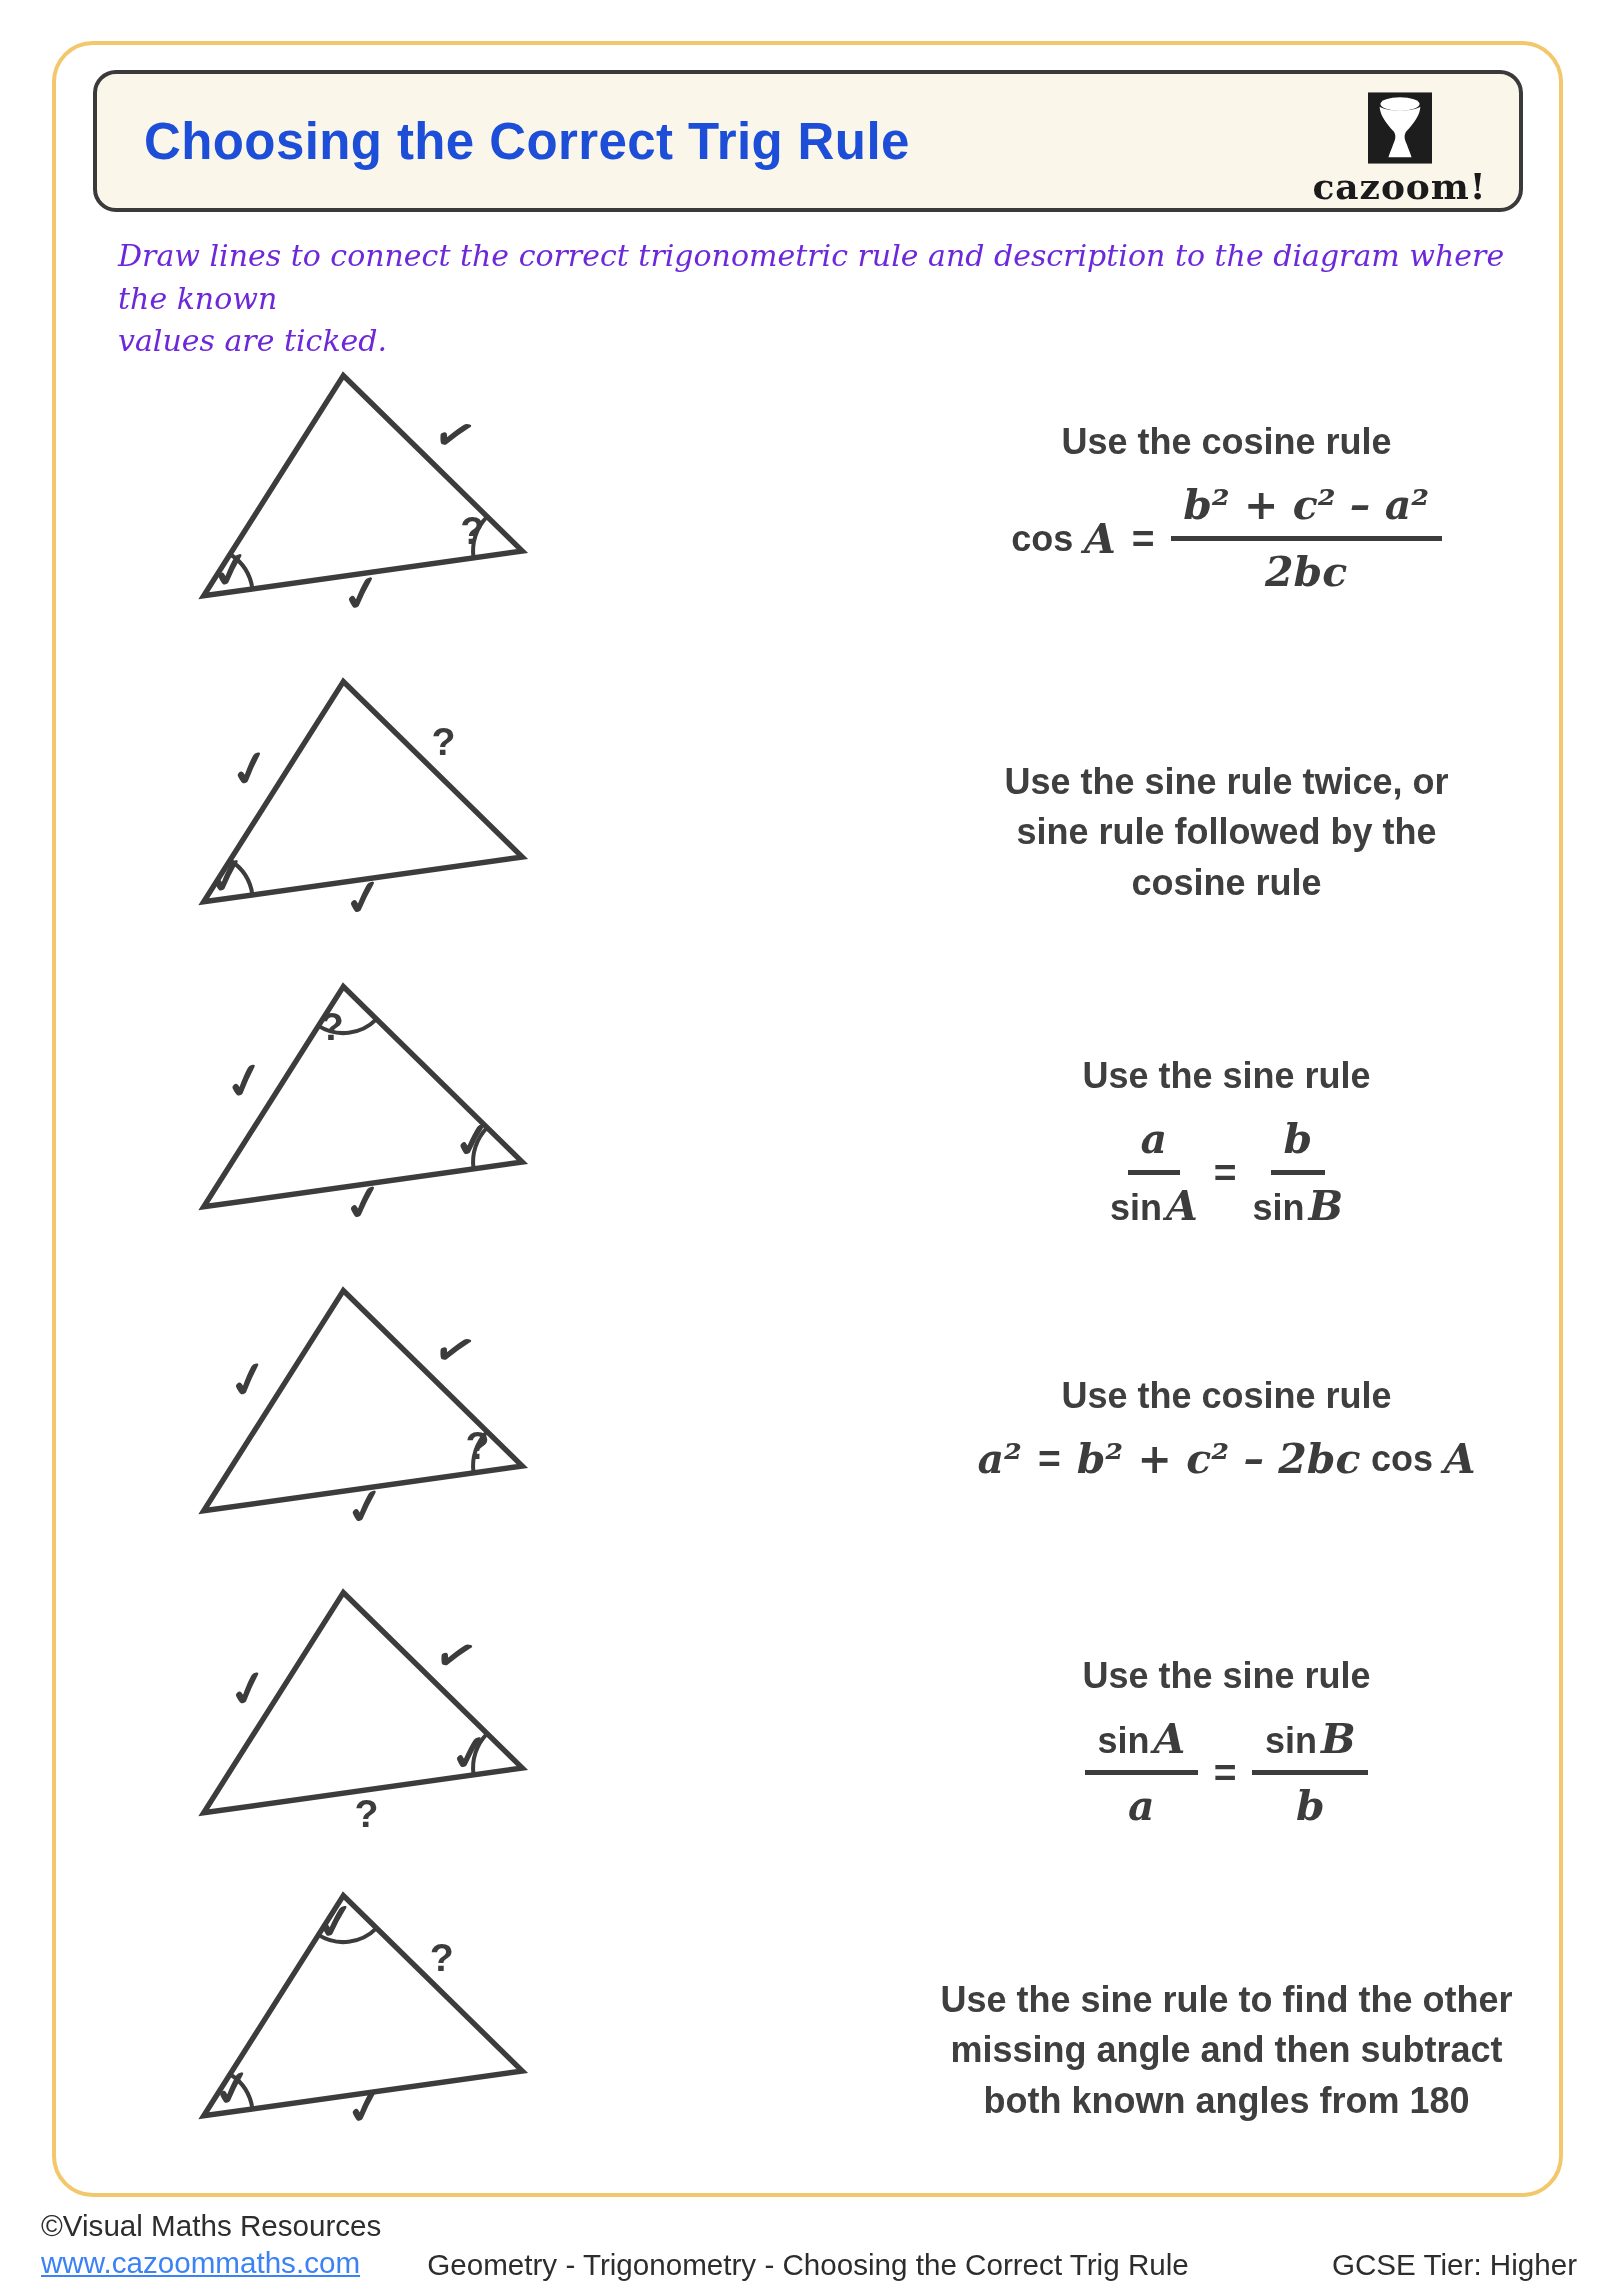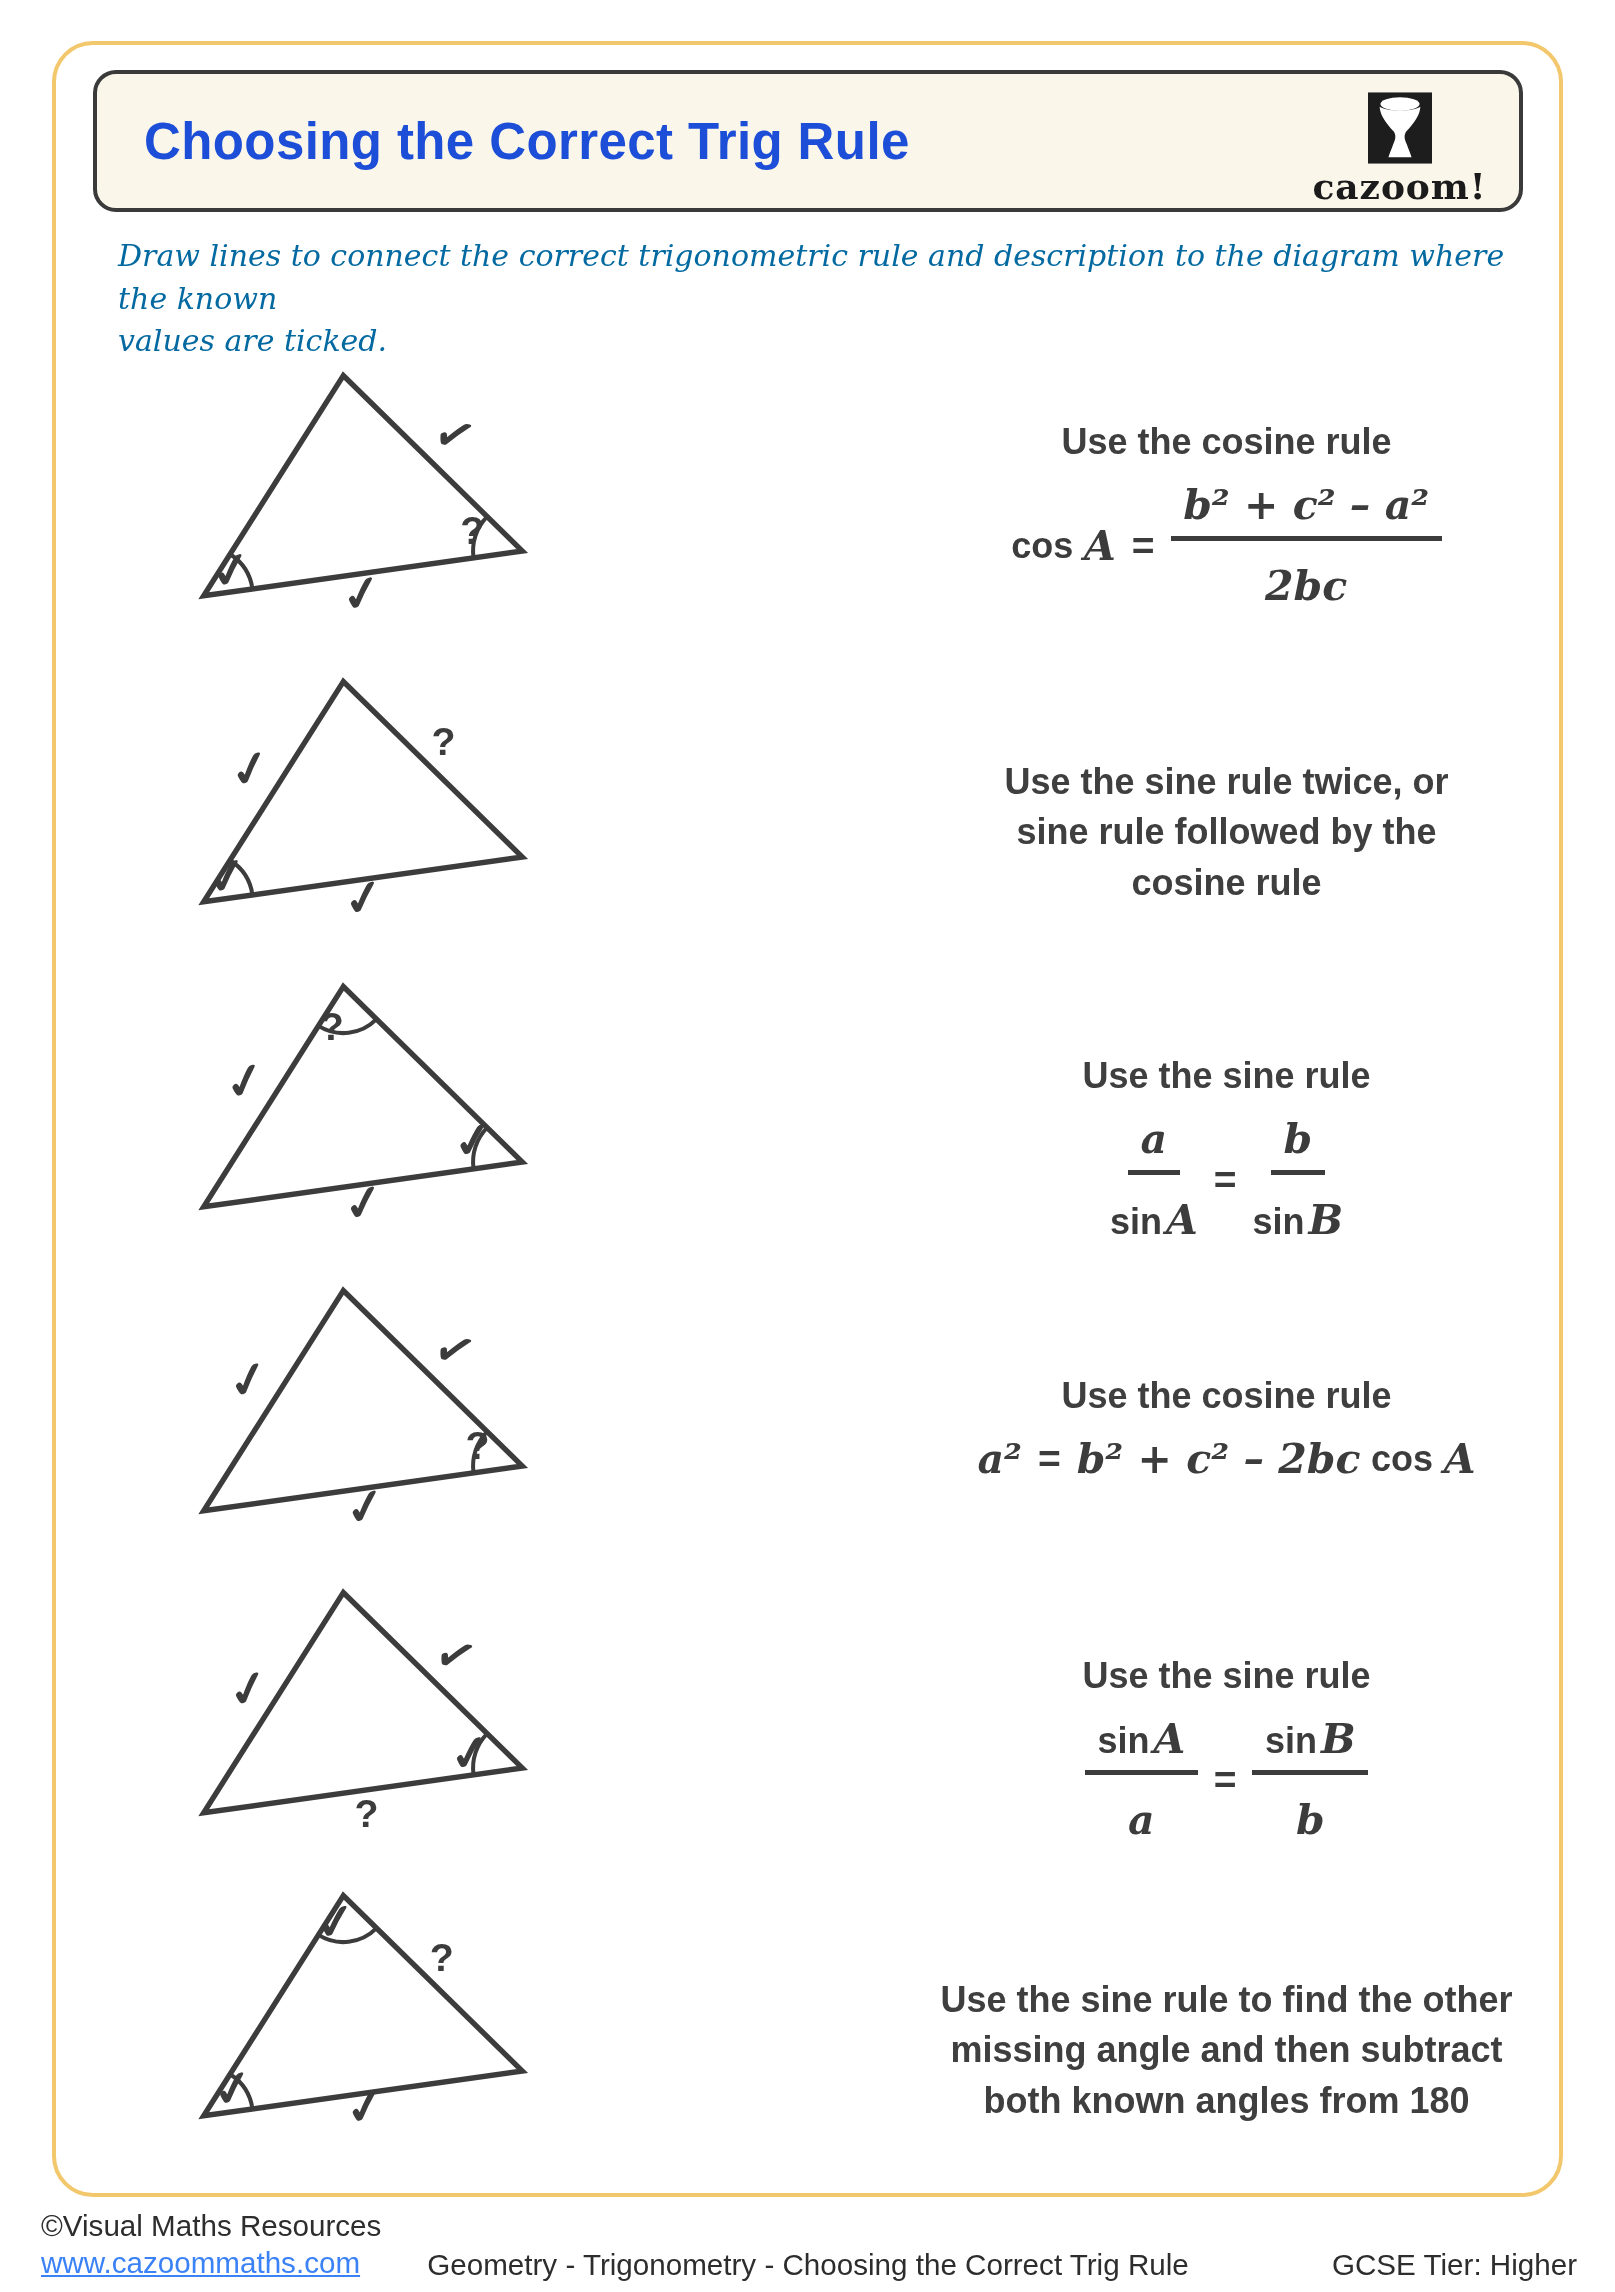--- a/index.html
+++ b/index.html
@@ -14,42 +14,42 @@
   #header-box{position:absolute;left:93px;top:70px;width:1422px;height:134px;
               background:#faf6ea;border:4.5px solid #3a3a3a;border-radius:23px;
               display:flex;align-items:center;}
   #page-title{margin-left:47px;font-size:51px;font-weight:bold;color:#1d4ed8;letter-spacing:0.4px;}
   #logo{position:absolute;right:39px;top:18px;width:161px;display:flex;flex-direction:column;align-items:center;}
   #logo-text{font-family:"DejaVu Serif",serif;font-weight:bold;font-size:36px;color:#1b1b1b;margin-top:1px;letter-spacing:0.9px;}
 
   
   #instructions{position:absolute;left:118px;top:235px;width:1433px;
                 font-family:"DejaVu Serif",serif;font-style:italic;font-size:30px;
-                color:#0369a1;line-height:1.42;}
+                color:#6d28d9;line-height:1.42;}
 
   
   .tri{position:absolute;left:184px;width:358px;height:278px;}
   .tri polygon{fill:none;stroke:#3c3c3c;stroke-width:6;stroke-linejoin:miter;}
   .tri path.arc{fill:none;stroke:#3c3c3c;stroke-width:4.5;}
   .tri text.tick{font-family:"DejaVu Sans",sans-serif;font-weight:bold;font-size:54px;
                  fill:#3c3c3c;stroke:#3c3c3c;stroke-width:1.6;text-anchor:middle;}
   .tri text.q{font-family:"Liberation Sans",sans-serif;font-weight:bold;font-size:44px;
               fill:#3c3c3c;text-anchor:middle;}
 
   
   .rule{position:absolute;left:913px;width:627px;text-align:center;}
   .rule-heading{font-size:36px;font-weight:bold;color:#3f3f3f;}
   .rule-lines{font-size:36px;font-weight:bold;color:#3f3f3f;line-height:1.4;}
   .formula{margin-top:18px;display:flex;align-items:center;justify-content:center;}
   .var{font-family:"DejaVu Serif",serif;font-style:italic;font-weight:bold;font-size:41px;color:#3c3c3c;}
   .fn{font-family:"Liberation Sans",sans-serif;font-weight:bold;font-size:36px;color:#3c3c3c;}
   .eq{font-family:"Liberation Sans",sans-serif;font-weight:bold;font-size:39px;color:#3c3c3c;margin:0 16px;}
   .frac{display:inline-flex;flex-direction:column;align-items:center;vertical-align:middle;}
   .frac .num{border-bottom:5.4px solid #3c3c3c;padding:0 12.5px 7.2px;}
-  .frac .den{padding-top:21px;}
+  .frac .den{padding-top:7px;}
   .gap{width:10.7px;display:inline-block;}
 
   
   #footer-copyright{position:absolute;left:41px;top:2209px;font-size:29.6px;color:#2d2d2d;text-align:right;}
   #footer-link{position:absolute;left:41px;top:2246px;font-size:29.6px;color:#3b82f6;
                text-decoration:underline;cursor:pointer;}
   #footer-center{position:absolute;left:0;top:2248px;width:1616px;text-align:center;
                  font-size:29.6px;color:#2d2d2d;}
   #footer-right{position:absolute;right:39px;top:2248px;font-size:29.6px;color:#2d2d2d;}
 </style>

